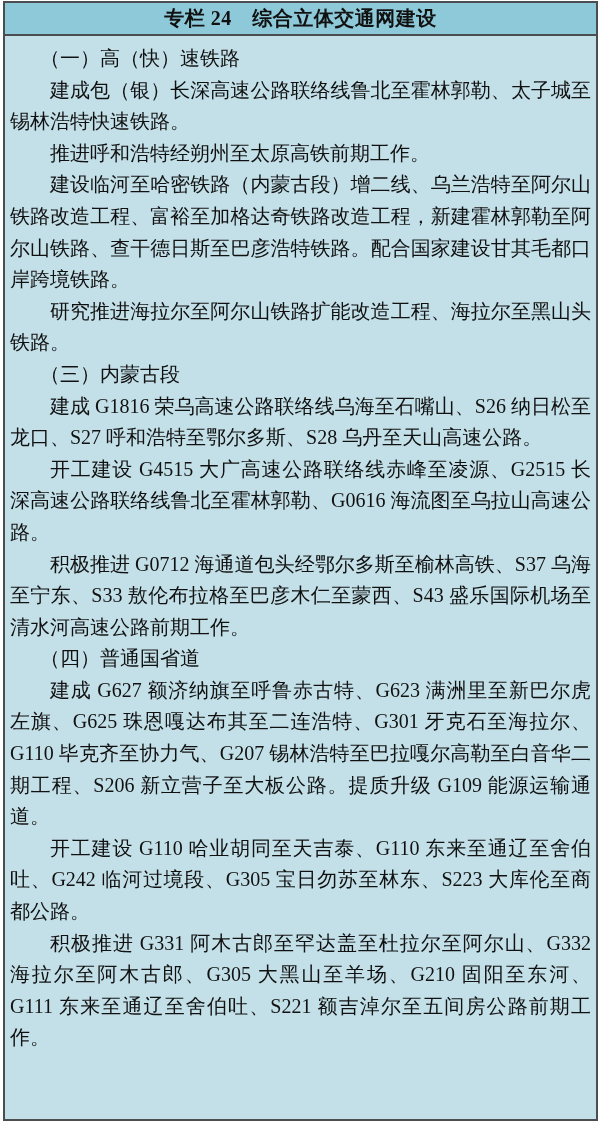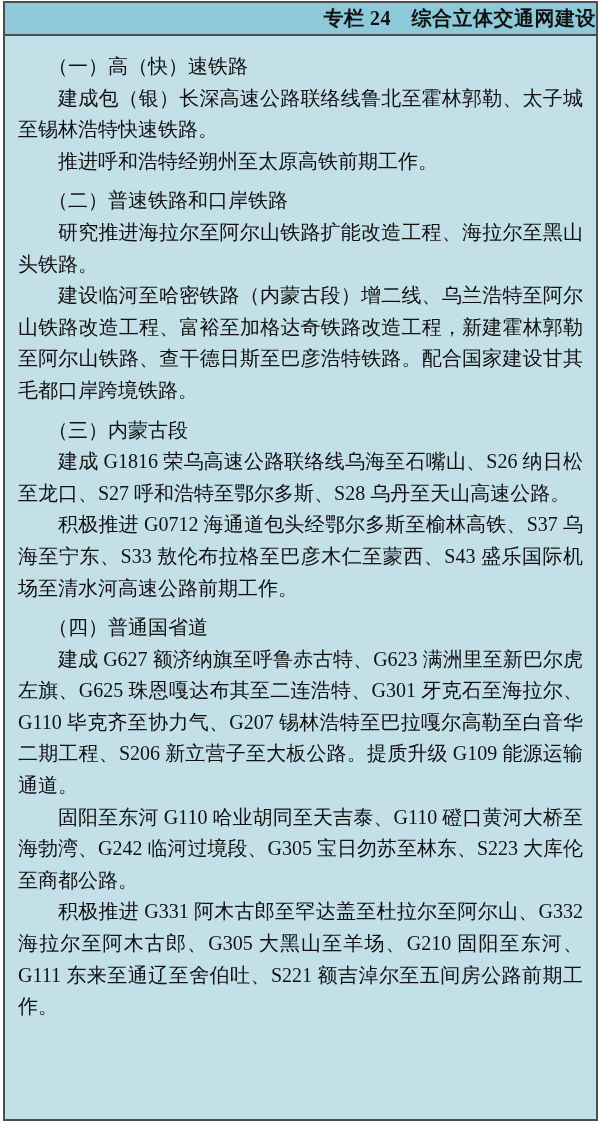--- a/index.html
+++ b/index.html
@@ -20,34 +20,34 @@
     margin:1px 5px 0 3px;
     height:1120px;
     border:2px solid var(--border);
     background:var(--body-bg);
     overflow:hidden;
   }
   .panel-header{
     height:31px;
     background:var(--header-bg);
     border-bottom:2px solid var(--border);
-    display:flex;align-items:center;justify-content:flex-end;
+    display:flex;align-items:center;justify-content:center;
   }
   .panel-title{
     font-weight:bold;
     font-size:20px;
     letter-spacing:0.5px;
     white-space:nowrap;
   }
   .panel-body{
     padding:7px 5px 0 5px;
     font-size:20px;
     line-height:31.6px;
   }
-  .section{margin:8px;}
+  .section{margin:0;}
   .section-heading{
     margin:0;
     font-size:20px;
     font-weight:normal;
     text-indent:1.5em;
     line-height:31.6px;
   }
   .para{
     margin:0;
     text-indent:2em;
@@ -62,29 +62,29 @@
   <div class="panel-header">
     <span class="panel-title">专栏 24　综合立体交通网建设</span>
   </div>
   <div class="panel-body">
       <section class="section">
         <h3 class="section-heading">（一）高（快）速铁路</h3>
         <p class="para">建成包（银）长深高速公路联络线鲁北至霍林郭勒、太子城至锡林浩特快速铁路。</p>
         <p class="para">推进呼和浩特经朔州至太原高铁前期工作。</p>
       </section>
       <section class="section">
-        <h3 class="section-heading">（二）普速铁路和口岸铁路</h3>
+        <p class="para">建设临河至哈密铁路（内蒙古段）增二线、乌兰浩特至阿尔山铁路改造工程、富裕至加格达奇铁路改造工程，新建霍林郭勒至阿尔山铁路、查干德日斯至巴彦浩特铁路。配合国家建设甘其毛都口岸跨境铁路。</p>
         <p class="para">研究推进海拉尔至阿尔山铁路扩能改造工程、海拉尔至黑山头铁路。</p>
-        <p class="para">建设临河至哈密铁路（内蒙古段）增二线、乌兰浩特至阿尔山铁路改造工程、富裕至加格达奇铁路改造工程，新建霍林郭勒至阿尔山铁路、查干德日斯至巴彦浩特铁路。配合国家建设甘其毛都口岸跨境铁路。</p>
       </section>
       <section class="section">
         <h3 class="section-heading">（三）内蒙古段</h3>
         <p class="para">建成 G1816 荣乌高速公路联络线乌海至石嘴山、S26 纳日松至龙口、S27 呼和浩特至鄂尔多斯、S28 乌丹至天山高速公路。</p>
+        <p class="para">开工建设 G4515 大广高速公路联络线赤峰至凌源、G2515 长深高速公路联络线鲁北至霍林郭勒、G0616 海流图至乌拉山高速公路。</p>
         <p class="para">积极推进 G0712 海通道包头经鄂尔多斯至榆林高铁、S37 乌海至宁东、S33 敖伦布拉格至巴彦木仁至蒙西、S43 盛乐国际机场至清水河高速公路前期工作。</p>
       </section>
       <section class="section">
         <h3 class="section-heading">（四）普通国省道</h3>
         <p class="para">建成 G627 额济纳旗至呼鲁赤古特、G623 满洲里至新巴尔虎左旗、G625 珠恩嘎达布其至二连浩特、G301 牙克石至海拉尔、G110 毕克齐至协力气、G207 锡林浩特至巴拉嘎尔高勒至白音华二期工程、S206 新立营子至大板公路。提质升级 G109 能源运输通道。</p>
-        <p class="para">固阳至东河 G110 哈业胡同至天吉泰、G110 磴口黄河大桥至海勃湾、G242 临河过境段、G305 宝日勿苏至林东、S223 大库伦至商都公路。</p>
+        <p class="para">开工建设 G110 哈业胡同至天吉泰、G110 东来至通辽至舍伯吐、G242 临河过境段、G305 宝日勿苏至林东、S223 大库伦至商都公路。</p>
         <p class="para">积极推进 G331 阿木古郎至罕达盖至杜拉尔至阿尔山、G332 海拉尔至阿木古郎、G305 大黑山至羊场、G210 固阳至东河、G111 东来至通辽至舍伯吐、S221 额吉淖尔至五间房公路前期工作。</p>
       </section>
     </div>
 </div>
 
 </body></html>

